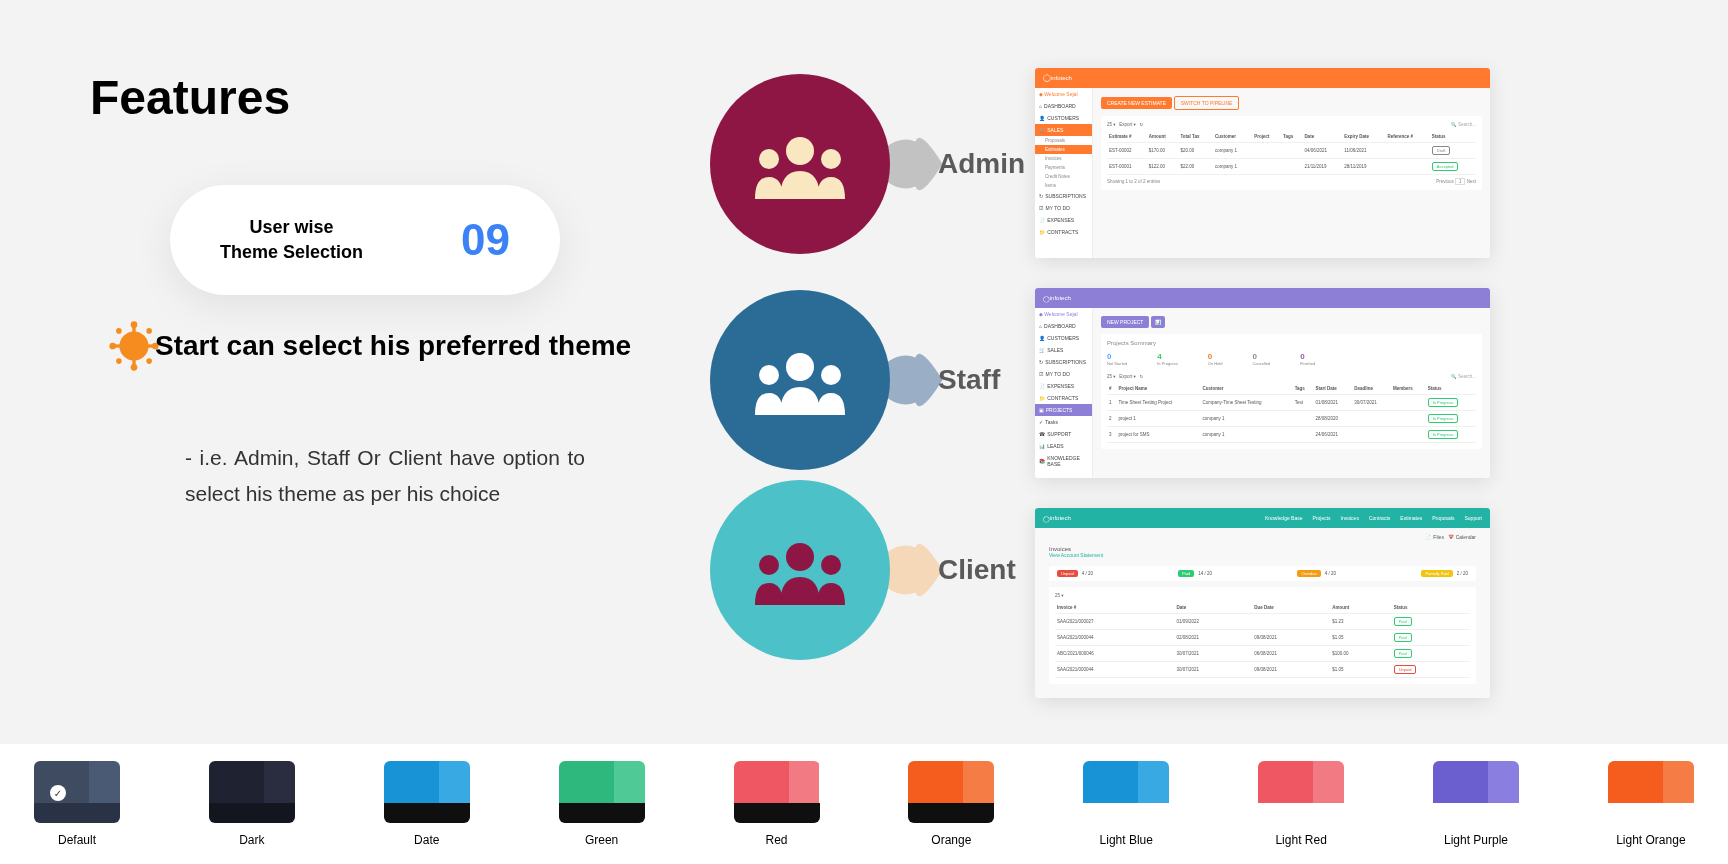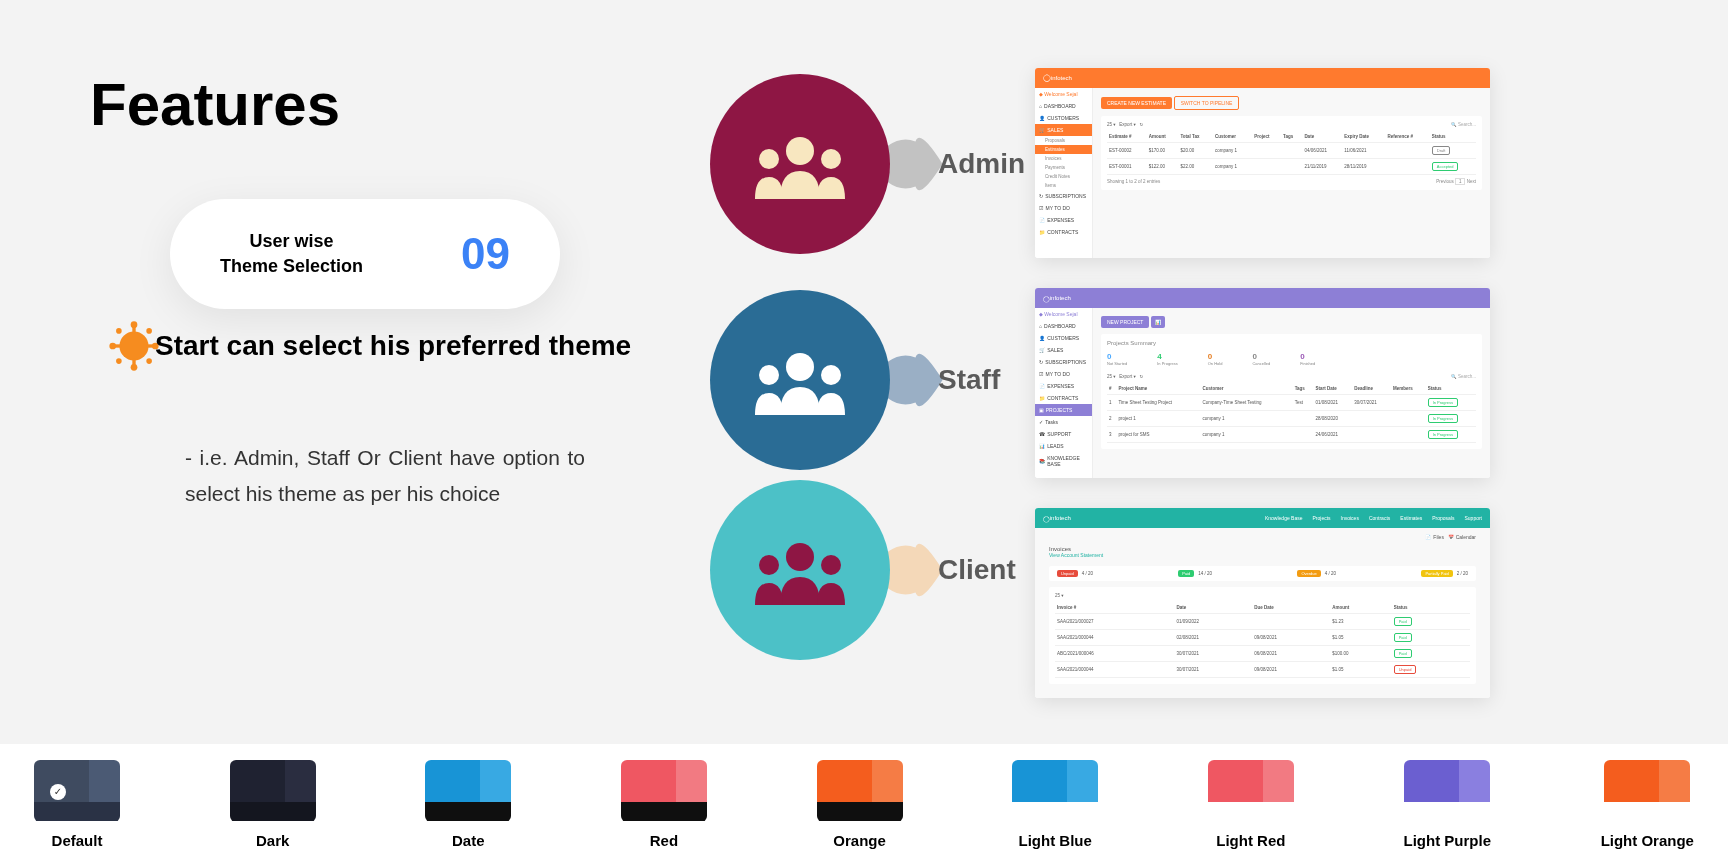--- a/index.html
+++ b/index.html
@@ -13,21 +13,21 @@
 }
 
 
 .left-section {
   position: absolute;
   left: 90px;
   top: 70px;
   width: 550px;
 }
 .features-title {
-  font-size: 60px;
+  font-size: 48px;
   font-weight: 900;
   color: #000;
   margin-bottom: 60px;
 }
 .feature-pill {
   background: #fff;
   border-radius: 60px;
   padding: 30px 50px;
   display: flex;
   align-items: center;
@@ -256,23 +256,23 @@
   height: 62px;
   border-radius: 6px;
   overflow: hidden;
   position: relative;
 }
 .theme-swatch .top { height: 68%; display: flex; }
 .theme-swatch .top .l { width: 64%; }
 .theme-swatch .top .r { width: 36%; }
 .theme-swatch .bottom { height: 32%; }
 .theme-label {
-  font-size: 15px;
+  font-size: 12px;
   color: #000;
-  font-weight: 700;
+  font-weight: 400;
 }
 .theme-check {
   position: absolute;
   left: 16px;
   top: 24px;
   width: 16px;
   height: 16px;
   background: #fff;
   border-radius: 50%;
   display: flex;
@@ -672,20 +672,31 @@
           <div class="r" style="background:#38a9e3"></div>
         </div>
       <div class="bottom" style="background:#0f0f0f"></div>
 
     </div>
     <div class="theme-label">Date</div>
     </div>
     <div class="theme-item">
     <div class="theme-swatch">
       <div class="top">
+          <div class="l" style="background:#2fb87e"></div>
+          <div class="r" style="background:#4fc996"></div>
+        </div>
+      <div class="bottom" style="background:#0f0f0f"></div>
+
+    </div>
+    <div class="theme-label">Green</div>
+    </div>
+    <div class="theme-item">
+    <div class="theme-swatch">
+      <div class="top">
           <div class="l" style="background:#ef5762"></div>
           <div class="r" style="background:#f27a82"></div>
         </div>
       <div class="bottom" style="background:#0f0f0f"></div>
 
     </div>
     <div class="theme-label">Red</div>
     </div>
     <div class="theme-item">
     <div class="theme-swatch">

